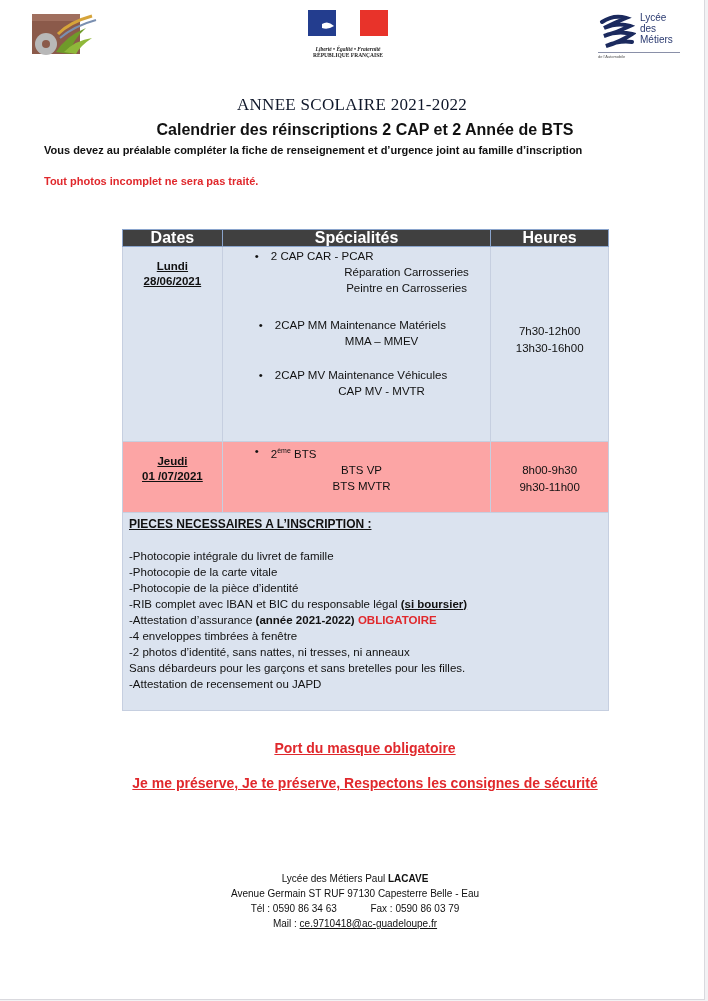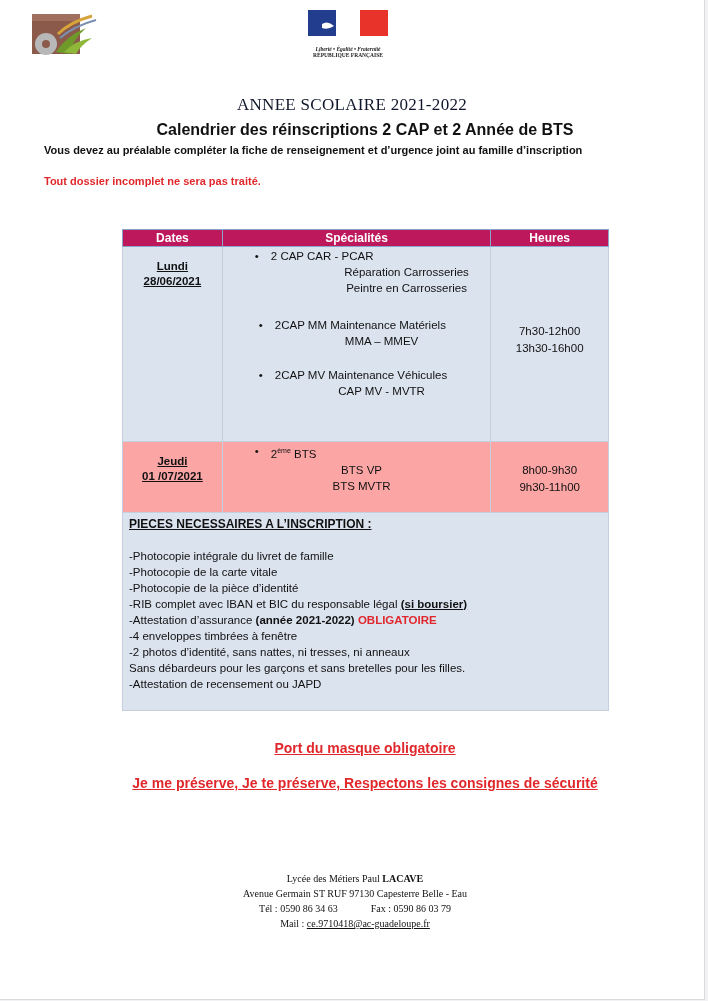--- a/index.html
+++ b/index.html
@@ -30,21 +30,21 @@
   .warning {
     left: 44px; top: 175px; font-size: 11px; font-weight: bold; color: #e0282c;
   }
 
   table.sched {
     position: absolute; left: 122px; top: 229px; width: 487px; border-collapse: collapse;
     font-size: 11.5px;
   }
   table.sched td, table.sched th { border: 1px solid #c6cfe0; padding: 0; vertical-align: top; }
   table.sched th {
-    background: #be185d; color: #fff; font-weight: bold; font-size: 12px; height: 16px; line-height: 16px;
+    background: #404040; color: #fff; font-weight: bold; font-size: 16px; height: 16px; line-height: 16px;
     border-color: #8aa4cc;
   }
   .c-dates { width: 99px; text-align: center; }
   .c-spec { width: 268px; }
   .c-hours { width: 117px; text-align: center; }
   tr.row1 td { background: #dbe3ef; height: 194px; }
   tr.row2 td { background: #fca5a5; height: 70px; }
   tr.row3 td { background: #dbe3ef; height: 197px; }
   .date-cell { font-weight: bold; text-decoration: underline; line-height: 15px; padding-top: 12px; }
   .spec-block { position: relative; line-height: 16px; }
@@ -62,21 +62,21 @@
   .mask {
     left: 0; width: 730px; top: 740px; text-align: center; font-size: 14px; font-weight: bold;
     color: #e0282c; text-decoration: underline;
   }
   .secu {
     left: 0; width: 730px; top: 775px; text-align: center; font-size: 14px; font-weight: bold;
     color: #e0282c; text-decoration: underline;
   }
   .footer {
     left: 190px; width: 330px; top: 871px; text-align: center;
-    font-family: Liberation Serif, serif; font-size: 10px; line-height: 15px; color: #111;
+    font-family: Liberation Sans, sans-serif; font-size: 10px; line-height: 15px; color: #111;
   }
   .footer .mail { text-decoration: underline; }
 </style>
 </head>
 <body>
 
 <div class="page">
 
   <div class="abs logo-left">
     <svg width="70" height="44" viewBox="0 0 70 44">
@@ -96,25 +96,37 @@
       <rect x="0" y="0" width="28" height="26" fill="#233d8e"></rect>
       <rect x="28" y="0" width="24" height="26" fill="#ffffff"></rect>
       <rect x="52" y="0" width="28" height="26" fill="#e8332a"></rect>
       <path d="M30 4 Q40 0 44 8 Q46 14 42 18 Q38 24 30 24 Z" fill="#ffffff"></path>
       <path d="M14 14 Q20 10 26 16 Q20 20 14 18 Z" fill="#ffffff"></path>
     </svg>
     <div style="font-family:'Liberation Serif',serif;font-style:italic;font-weight:bold;font-size:5.5px;text-align:center;color:#222;margin-top:2px;">Liberté • Égalité • Fraternité</div>
     <div style="font-family:'Liberation Serif',serif;font-weight:bold;font-size:5.5px;text-align:center;color:#222;">RÉPUBLIQUE FRANÇAISE</div>
   </div>
 
+  <div class="abs logo-right">
+    <svg width="40" height="40" viewBox="0 0 40 40" style="position:absolute;left:0;top:0;">
+      <path d="M6 10 Q18 2 30 6 Q20 10 8 16 Q22 10 34 14 Q22 20 8 24 Q22 18 36 22 Q24 30 10 34 Q24 28 36 30" stroke="#1b2a5e" stroke-width="4" fill="none" stroke-linecap="round"></path>
+    </svg>
+    <div style="position:absolute;left:44px;top:0;font-size:10px;line-height:11px;color:#2a3a70;">
+      <div>Lycée</div>
+      <div>des</div>
+      <div>Métiers</div>
+    </div>
+    <div style="position:absolute;left:2px;top:40px;width:82px;border-top:1.5px solid #8a90a8;"></div>
+    <div style="position:absolute;left:2px;top:42px;font-size:4px;color:#555;">de l'Automobile</div>
+  </div>
 
   <div class="abs title-year">ANNEE SCOLAIRE 2021-2022</div>
   <div class="abs title-main">Calendrier des réinscriptions 2 CAP et 2 Année de BTS</div>
   <div class="abs subtitle">Vous devez au préalable compléter la fiche de renseignement et d’urgence joint au famille d’inscription</div>
-  <div class="abs warning">Tout dossier incomplet ne sera pas traité.</div>
+  <div class="abs warning">Tout photos incomplet ne sera pas traité.</div>
 
   <table class="sched">
     <thead>
       <tr>
         <th class="c-dates">Dates</th>
         <th class="c-spec" style="text-align:center;">Spécialités</th>
         <th class="c-hours">Heures</th>
       </tr>
     </thead>
     <tbody>

